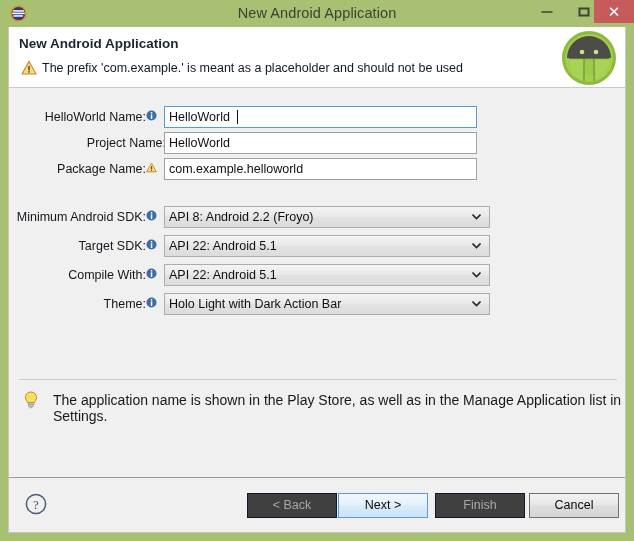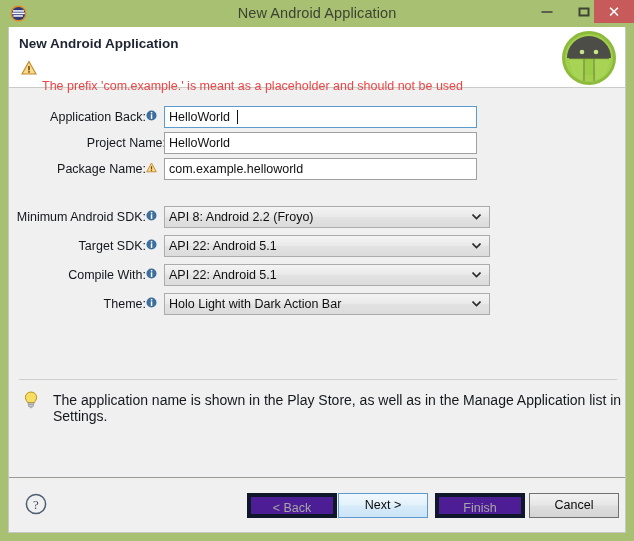--- a/index.html
+++ b/index.html
@@ -117,23 +117,23 @@
   #header-warn-icon {
     position: absolute;
     left: 12px;
     top: 33px;
     width: 16px;
     height: 16px;
   }
   #header-warn-text {
     position: absolute;
     left: 33px;
-    top: 51px;
+    top: 33px;
     font-size: 12.5px;
-    color: #ef4444;
+    color: #0f172a;
     line-height: 16px;
   }
   #android-logo {
     position: absolute;
     right: 8px;
     top: 3px;
     width: 56px;
     height: 56px;
   }
 
@@ -285,22 +285,22 @@
     font-size: 12.5px;
     font-family: "Liberation Sans", sans-serif;
   }
   .dlg-btn.enabled {
     border: 1px solid #707070;
     background: linear-gradient(to bottom, #f2f2f2 0%, #e6e6e6 48%, #dedede 52%, #d4d4d4 100%);
     color: #0a0a0a;
     cursor: default;
   }
   .dlg-btn.disabled {
-    border: 4px solid #0f172a;
-    background: #4c1d95;
+    border: 1px solid #0f172a;
+    background: #404040;
     color: #a7a7a7;
   }
   .dlg-btn.default {
     border: 1px solid #5b9bd1;
     background: linear-gradient(to bottom, #f1f8fd 0%, #e3f1fb 48%, #d7ebfa 52%, #cbe4f7 100%);
     color: #0a0a0a;
     cursor: default;
   }
   #btn-back { left: 238px; }
   #btn-next { left: 329px; }
@@ -358,21 +358,21 @@
         <path d="M33 29 L49.5 29 L44 45 L35 50 Z" fill="#a8d456"></path>
         <path d="M8 28.6 L48 28.6" stroke="#5d6b3b" stroke-width="1" fill="none"></path>
         <path d="M23 29 L23 51" stroke="#6f8343" stroke-width="1" fill="none"></path>
         <path d="M33 29 L33 51" stroke="#6f8343" stroke-width="1" fill="none"></path>
       </svg>
     </div>
 
     <div id="form">
 
       <div class="field-row" style="top:18px;">
-        <div class="field-label">Application Back:</div>
+        <div class="field-label">HelloWorld Name:</div>
         <svg class="field-icon" viewBox="0 0 11 11">
           <circle cx="5.5" cy="5.5" r="5" fill="#3c6e9e"></circle>
           <rect x="4.8" y="2" width="1.5" height="1.5" fill="#ffffff"></rect>
           <rect x="4.8" y="4.3" width="1.5" height="4.6" fill="#ffffff"></rect>
         </svg>
         <div class="text-input focused">
           <span>HelloWorld</span>
         </div>
         <div class="caret"></div>
       </div>

